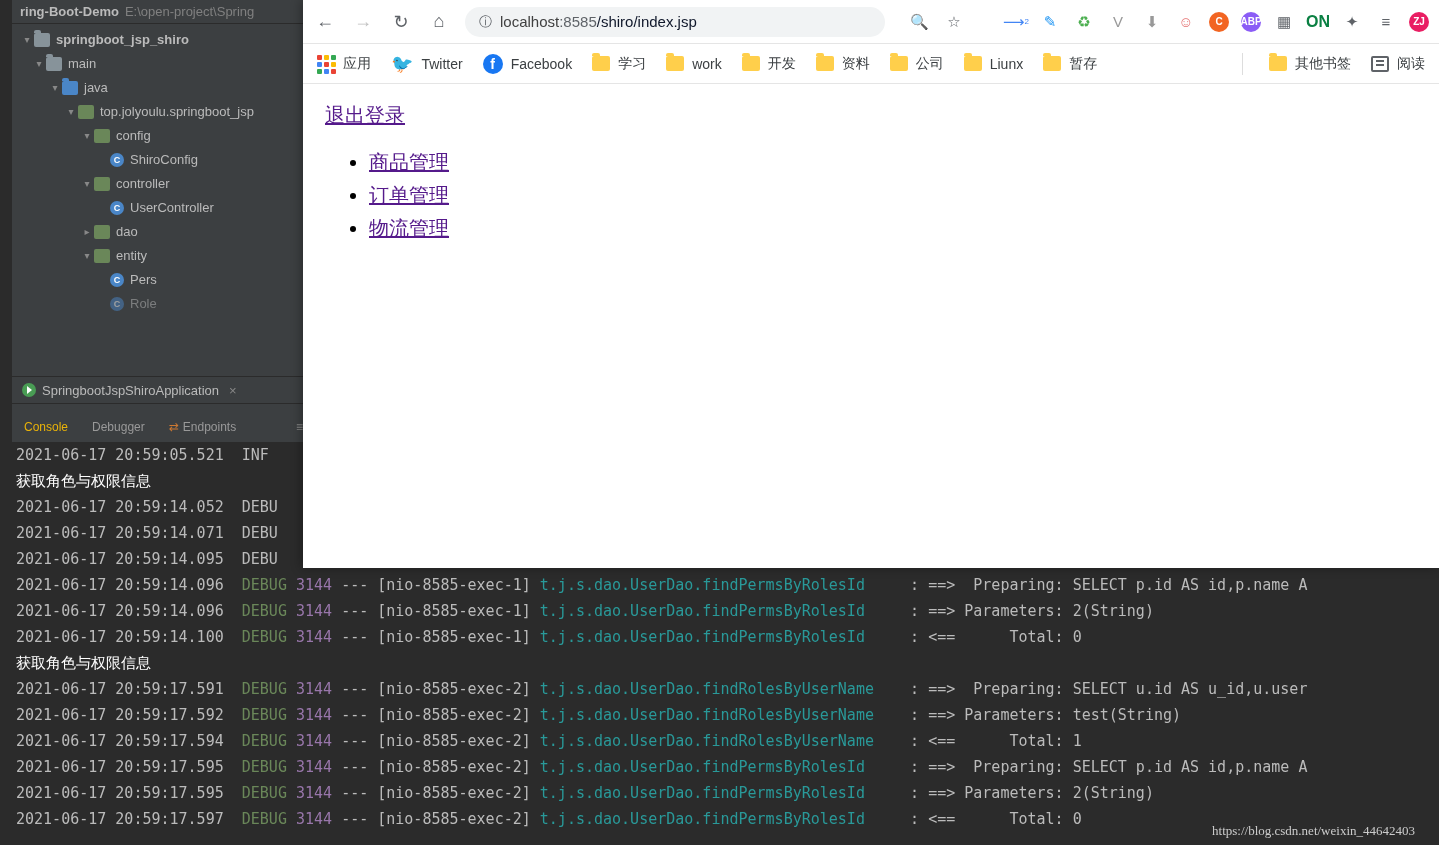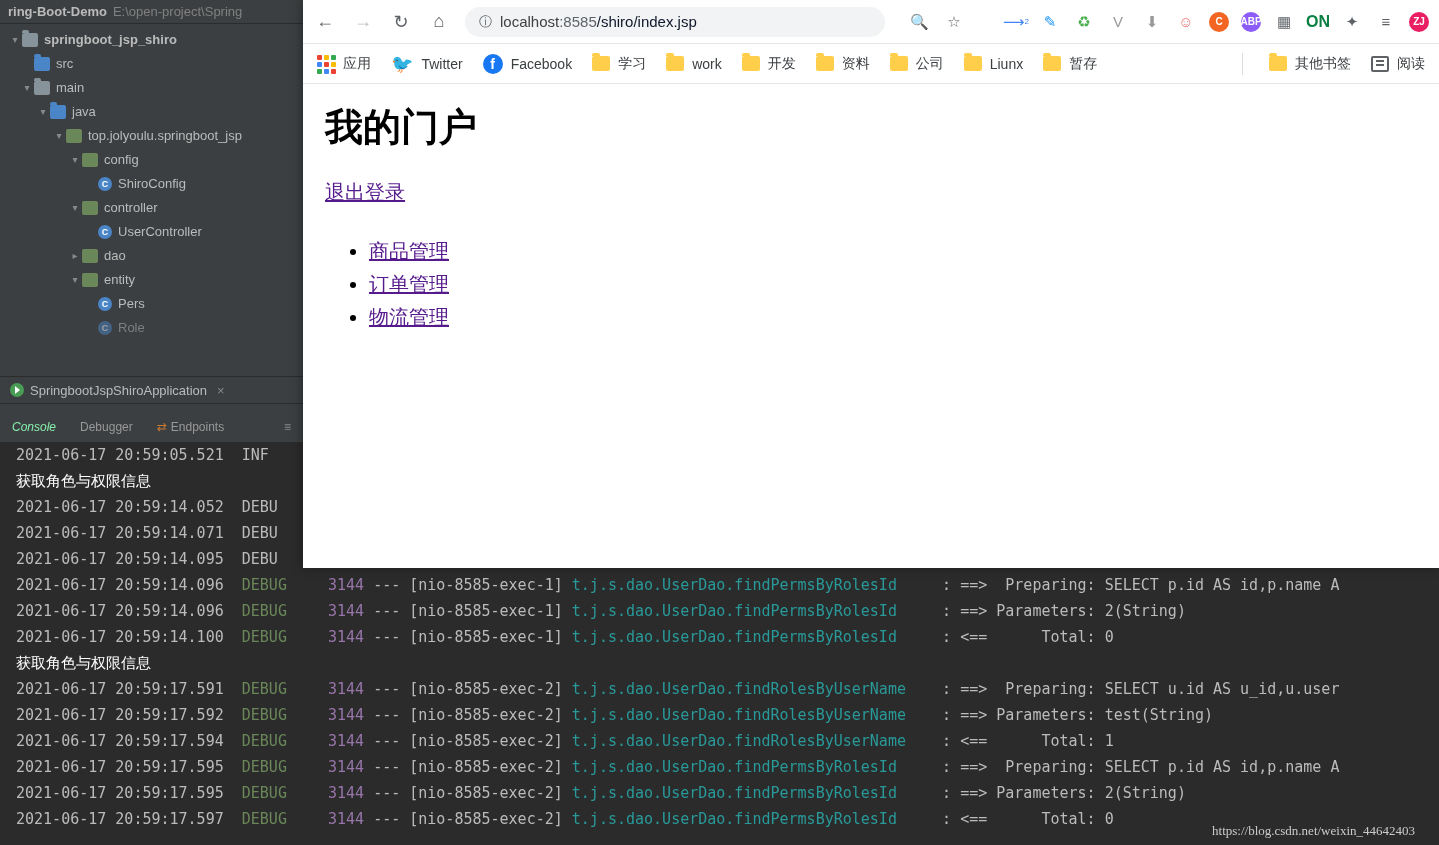--- a/index.html
+++ b/index.html
@@ -1,45 +1,45 @@
 <!DOCTYPE html>
 <html><head>
 <meta charset="utf-8">
 <style>
   * { box-sizing: border-box; margin: 0; padding: 0; }
   body { font-family: "Segoe UI", Arial, sans-serif; font-size: 13px; width: 1439px; height: 845px; overflow: hidden; position: relative; background: #2b2b2b; }
   
   
-  .ide-panel { position: absolute; left: 0; top: 0; width: 303px; height: 845px; background: #3c3f41; color: #bbbbbb; }
+  .ide-panel { position: absolute; left: 12px; top: 0; width: 303px; height: 845px; background: #3c3f41; color: #bbbbbb; }
   .ide-header { padding: 4px 8px; font-size: 13px; color: #bbbbbb; display: flex; align-items: center; gap: 6px; border-bottom: 1px solid #2b2b2b; }
   .proj-path { color: #808080; }
   .tree { padding: 4px 0; font-size: 13px; line-height: 24px; }
   .tree-row { display: flex; align-items: center; padding-left: 8px; cursor: pointer; white-space: nowrap; }
   .indent-1 { padding-left: 20px; } .indent-2 { padding-left: 36px; } .indent-3 { padding-left: 52px; }
   .indent-4 { padding-left: 68px; } .indent-5 { padding-left: 84px; }
   .chev { width: 14px; display: inline-block; color: #888; font-size: 10px; text-align: center; }
   .ico-folder { width: 16px; height: 14px; background: #87939a; border-radius: 2px; display: inline-block; margin-right: 6px; position: relative; }
   .ico-folder::before { content: ""; position: absolute; top: -3px; left: 0; width: 7px; height: 3px; background: #87939a; border-radius: 2px 2px 0 0; }
   .ico-folder.blue { background: #4a86c7; } .ico-folder.blue::before { background: #4a86c7; }
   .ico-pkg { width: 16px; height: 14px; background: #6a8759; border-radius: 2px; display: inline-block; margin-right: 6px; }
   .ico-class { width: 14px; height: 14px; border-radius: 50%; background: #4a86c7; color: #fff; font-size: 9px; font-weight: bold; display: inline-flex; align-items: center; justify-content: center; margin-right: 6px; }
   .tab-bar { display: flex; align-items: center; background: #3c3f41; border-top: 1px solid #2b2b2b; border-bottom: 1px solid #2b2b2b; height: 28px; position: absolute; top: 376px; left: 0; right: 0; }
   .file-tab { display: flex; align-items: center; padding: 0 10px; gap: 6px; height: 100%; color: #bbb; }
   .run-ico { width: 14px; height: 14px; border-radius: 50%; background: #499c54; display: inline-block; position: relative; }
   .run-ico::after { content: ""; position: absolute; left: 5px; top: 3px; border-left: 5px solid #fff; border-top: 4px solid transparent; border-bottom: 4px solid transparent; }
   .close-x { color: #888; margin-left: 4px; }
   
   .tool-tabs { display: flex; align-items: center; gap: 24px; background: #3c3f41; color: #999; height: 30px; padding: 0 12px; position: absolute; top: 412px; left: 0; right: 0; font-size: 12px; }
-  .tool-tab.active { color: #86efac; font-style: italic; }
+  .tool-tab.active { color: #eab308; }
   .endpoints-ico { color: #cc7832; margin-right: 4px; }
   
   
   .console { position: absolute; top: 442px; left: 0; right: 0; bottom: 0; background: #2b2b2b; font-family: "Consolas", monospace; font-size: 15px; line-height: 26px; color: #bbb; padding-left: 16px; overflow: hidden; white-space: pre; }
   .ts { color: #bbbbbb; } .lvl-DEBUG { color: #6a8759; }
-  .pid { color: #9876aa; margin-left: 32px; } .thr { color: #bbbbbb; } .cls { color: #299999; }
+  .pid { color: #9876aa; } .thr { color: #bbbbbb; } .cls { color: #299999; }
   .msg { color: #bbbbbb; } .txt-cn { color: #ffffff; }
   .watermark { position: absolute; right: 24px; bottom: 6px; color: #dddddd; font-family: "Segoe UI"; font-size: 13px; opacity: 0.9; }
   
   
   .browser { position: absolute; left: 303px; top: 0; width: 1136px; height: 568px; background: #ffffff; box-shadow: -2px 0 10px rgba(0,0,0,0.3); }
   .br-toolbar { height: 44px; display: flex; align-items: center; padding: 0 10px; gap: 14px; border-bottom: 1px solid #e5e5e5; background: #fff; }
   .br-nav { color: #5f6368; font-size: 18px; width: 24px; text-align: center; cursor: pointer; }
   .br-nav.dis { color: #c0c0c0; }
   .addr { flex: 0 0 420px; display: flex; align-items: center; gap: 8px; height: 30px; background: #f1f3f4; border-radius: 15px; padding: 0 14px; color: #202124; font-size: 15px; }
   .addr-ico { color: #5f6368; font-size: 13px; }
@@ -58,41 +58,36 @@
   .tw-ico { color: #1da1f2; font-size: 18px; }
   .fb-ico { width: 20px; height: 20px; border-radius: 50%; background: #1877f2; color: #fff; font-weight: bold; display: inline-flex; align-items: center; justify-content: center; font-size: 14px; }
   .bm-sep { width: 1px; height: 22px; background: #ddd; margin: 0 6px; }
   .read-ico { width: 18px; height: 16px; border: 2px solid #5f6368; border-radius: 2px; position: relative; }
   .read-ico::after { content: ""; position: absolute; left: 3px; top: 2px; right: 3px; height: 2px; background: #5f6368; box-shadow: 0 4px 0 #5f6368; }
   
   .page { padding: 18px 22px; font-family: SimSun, serif; }
   .page h1 { font-size: 38px; font-weight: bold; margin-bottom: 26px; }
   .page a { color: #0000ee; text-decoration: underline; font-size: 20px; }
   .page a:visited, .page .vlink { color: #551a8b; }
-  .page ul { list-style: disc; margin: 32px 0 0 44px; font-size: 20px; }
+  .page ul { list-style: disc; margin: 20px 0 0 44px; font-size: 20px; }
   .page li { margin: 6px 0; }
 </style>
 </head>
 <body>
 
 <div class="ide-panel">
   <div class="ide-header">
     <b>ring-Boot-Demo</b>
     <span class="proj-path">E:\open-project\Spring</span>
   </div>
   <div class="tree">
     <div class="tree-row">
         <span class="chev">▾</span>
         <span class="ico-folder"></span>
         <b>springboot_jsp_shiro</b>
-      </div>
-    <div class="tree-row indent-1">
-        <span class="chev"></span>
-        <span class="ico-folder blue"></span>
-        <span>src</span>
       </div>
     <div class="tree-row indent-1">
         <span class="chev">▾</span>
         <span class="ico-folder"></span>
         <span>main</span>
       </div>
     <div class="tree-row indent-2">
         <span class="chev">▾</span>
         <span class="ico-folder blue"></span>
         <span>java</span>
@@ -253,21 +248,20 @@
         <span class="bm-folder"></span>
         <span>其他书签</span>
       </div>
     <div class="bm">
         <span class="read-ico"></span>
         <span>阅读</span>
       </div>
   </div>
 
   <div class="page">
-    <h1>我的门户</h1>
     <a href="#" class="vlink">退出登录</a>
     <ul>
       <li><a href="#" class="vlink">商品管理</a></li>
       <li><a href="#" class="vlink">订单管理</a></li>
       <li><a href="#" class="vlink">物流管理</a></li>
     </ul>
   </div>
 </div>
 
 </body></html>

